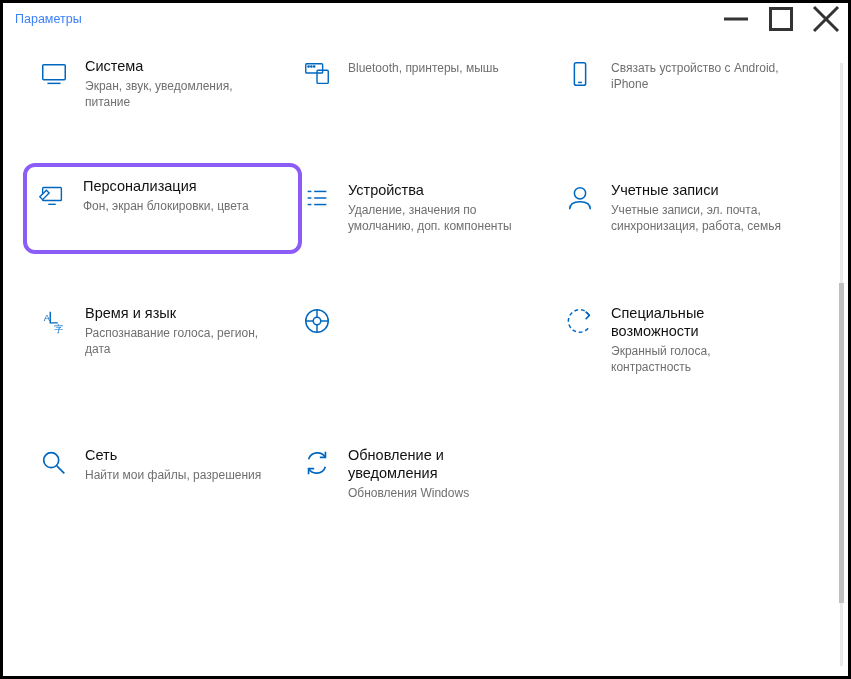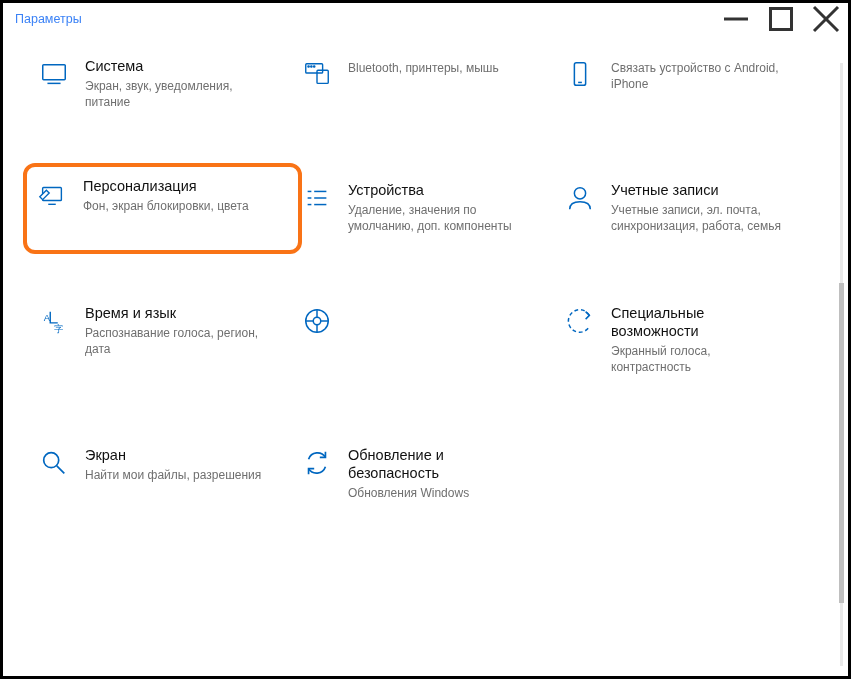--- a/index.html
+++ b/index.html
@@ -45,21 +45,21 @@
     width: 34px; height: 34px;
     flex-shrink: 0;
     color: #0067c0;
     display:flex; align-items:center; justify-content:center;
   }
   .text { display:flex; flex-direction:column; max-width: 180px; }
   .item-title { font-size: 14.5px; color: #111; line-height: 1.25; }
   .item-desc  { font-size: 12px; color: #6f6f6f; line-height: 1.35; margin-top:3px;}
   .highlight {
     position: relative;
-    border: 4px solid #f97316;
+    border: 4px solid #8b5cf6;
     border-radius: 12px;
     padding: 10px 8px 12px 8px;
     margin: -14px -12px -16px -12px;
   }
   .scrollbar {
     position:absolute; right:5px; top:60px; bottom:10px; width:3px;
     background:#e9e9e9;
   }
   .scrollbar-thumb{
     position:absolute; right:4px; top:280px; width:5px; height:320px;
@@ -222,37 +222,37 @@
   </div>
 
   <div class="item">
     <span class="icon">
       <svg viewBox="0 0 32 32" fill="none" stroke="#0067c0" stroke-width="1.8">
           <circle cx="13" cy="13" r="8"></circle>
           <line x1="19" y1="19" x2="27" y2="27"></line>
         </svg>
     </span>
     <div class="text">
-        <span class="item-title">Экран</span>
+        <span class="item-title">Сеть</span>
         <span class="item-desc">Найти мои файлы, разрешения</span>
       </div>
   </div>
 
 
   <div class="item">
     <span class="icon">
       <svg viewBox="0 0 32 32" fill="none" stroke="#0067c0" stroke-width="1.8">
           <path d="M7 12 A10 10 0 0 1 25 10"></path>
           <polyline points="25,4 25,10 19,10"></polyline>
           <path d="M25 20 A10 10 0 0 1 7 22"></path>
           <polyline points="7,28 7,22 13,22"></polyline>
         </svg>
     </span>
     <div class="text">
-        <span class="item-title">Обновление и безопасность</span>
+        <span class="item-title">Обновление и уведомления</span>
         <span class="item-desc">Обновления Windows</span>
       </div>
   </div>
 
 </div>
 
 <div class="scrollbar"></div>
 <div class="scrollbar-thumb"></div>
 
 </body></html>

